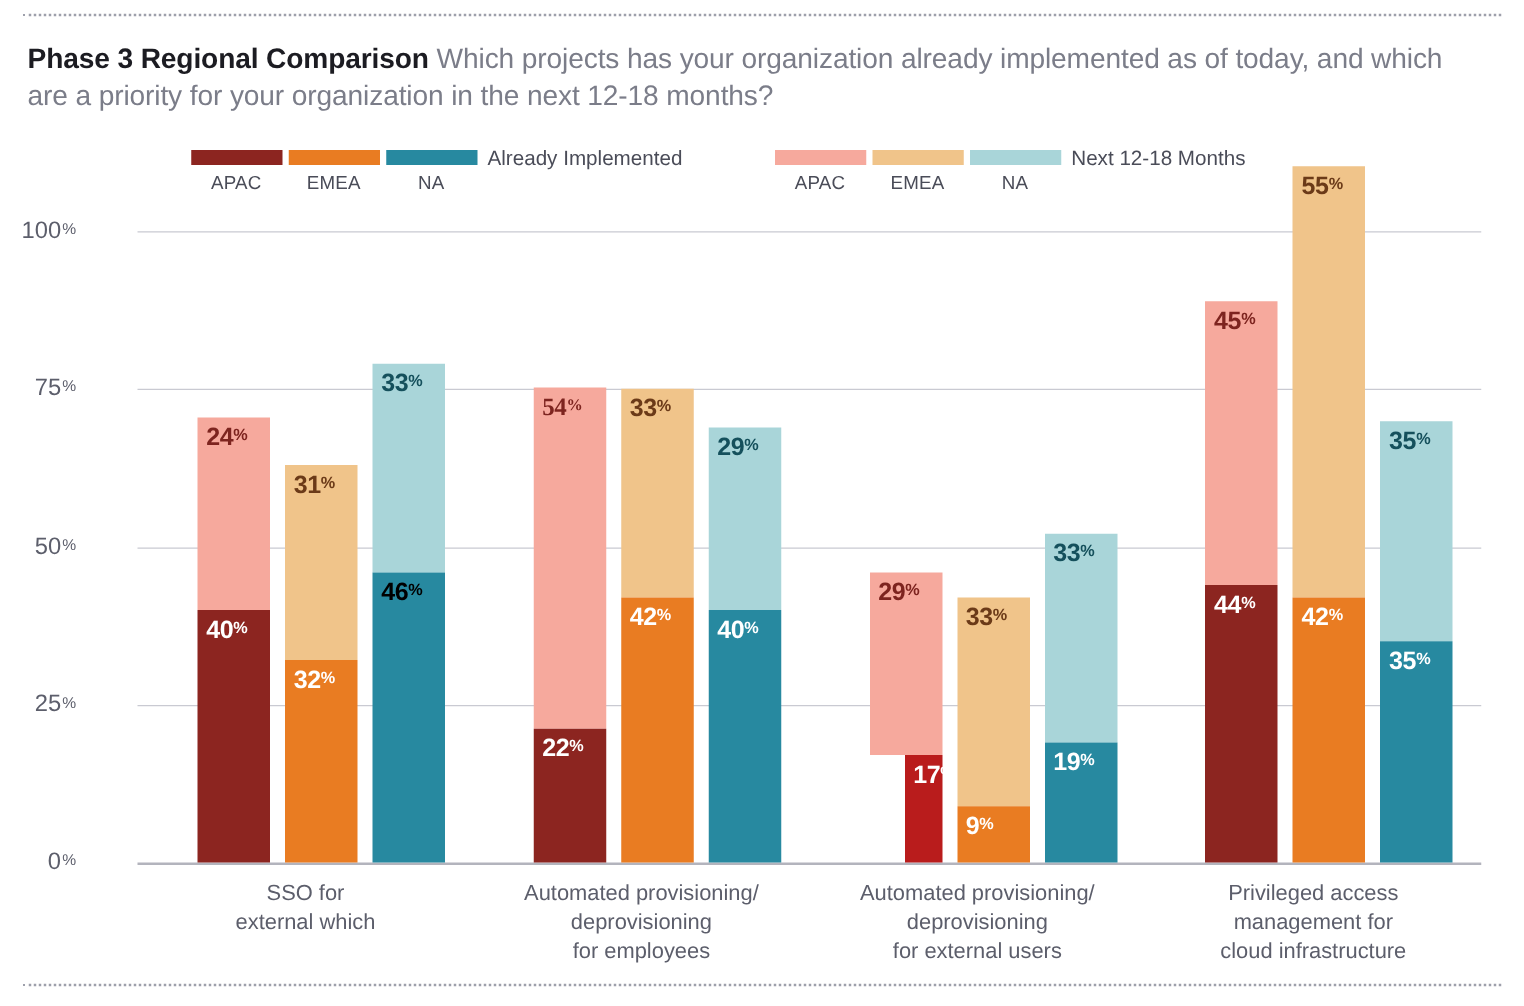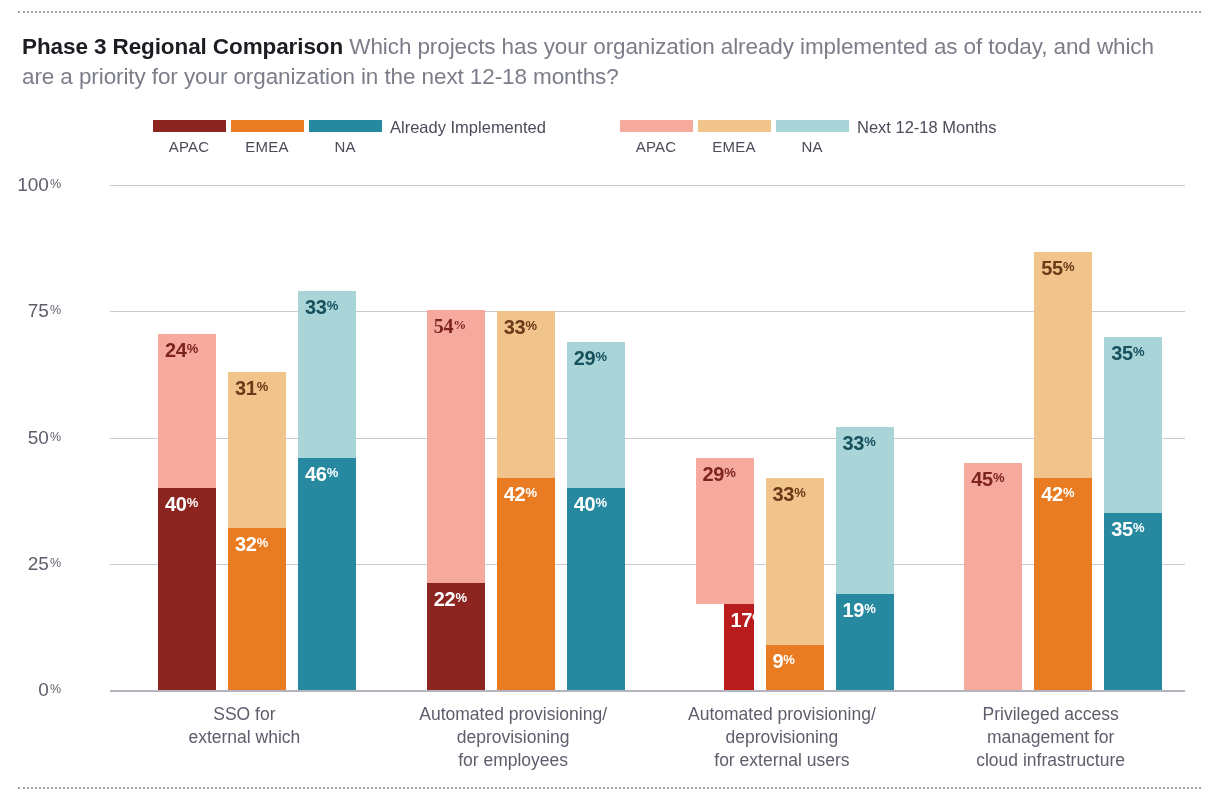--- a/index.html
+++ b/index.html
@@ -282,21 +282,21 @@
             </div>
             <div class="seg" style="height: 161.6px; background: rgb(233, 124, 34);">
               <span class="seg-label" style="color:#ffffff">32<span class="pct">%</span></span>
             </div>
           </div>
           <div class="bar">
             <div class="seg" style="height: 166.65px; background: rgb(169, 213, 217);">
               <span class="seg-label" style="color:#15505c">33<span class="pct">%</span></span>
             </div>
             <div class="seg" style="height: 232.3px; background: rgb(39, 137, 160);">
-              <span class="seg-label" style="color:#ffffff">46<span class="pct">%</span></span>
+              <span class="seg-label" style="color:#000000">46<span class="pct">%</span></span>
             </div>
           </div>
         </div>
         <div class="group">
           <div class="bar">
             <div class="seg" style="height: 272.7px; background: rgb(246, 169, 157); font-family: Liberation Serif, serif;">
               <span class="seg-label" style="color:#7d241f">54<span class="pct">%</span></span>
             </div>
             <div class="seg" style="height: 107px; background: rgb(140, 37, 32);">
               <span class="seg-label" style="color:#ffffff">22<span class="pct">%</span></span>
@@ -343,23 +343,26 @@
             <div class="seg" style="height: 95.95px; background: rgb(39, 137, 160);">
               <span class="seg-label" style="color:#ffffff">19<span class="pct">%</span></span>
             </div>
           </div>
         </div>
         <div class="group">
           <div class="bar">
             <div class="seg" style="height: 227.25px; background: rgb(246, 169, 157);">
               <span class="seg-label" style="color:#7d241f">45<span class="pct">%</span></span>
             </div>
-          </div>
-          <div class="bar">
-            <div class="seg" style="height: 226px; background: rgb(240, 196, 138);">
+            <div class="seg" style="height: 222.2px; background: rgb(140, 37, 32);">
+              <span class="seg-label" style="color:#ffffff">44<span class="pct">%</span></span>
+            </div>
+          </div>
+          <div class="bar">
+            <div class="seg" style="height: 345px; background: rgb(240, 196, 138);">
               <span class="seg-label" style="color:#6b3a18">55<span class="pct">%</span></span>
             </div>
             <div class="seg" style="height: 212.1px; background: rgb(233, 124, 34);">
               <span class="seg-label" style="color:#ffffff">42<span class="pct">%</span></span>
             </div>
           </div>
           <div class="bar">
             <div class="seg" style="height: 176.75px; background: rgb(169, 213, 217);">
               <span class="seg-label" style="color:#15505c">35<span class="pct">%</span></span>
             </div>

